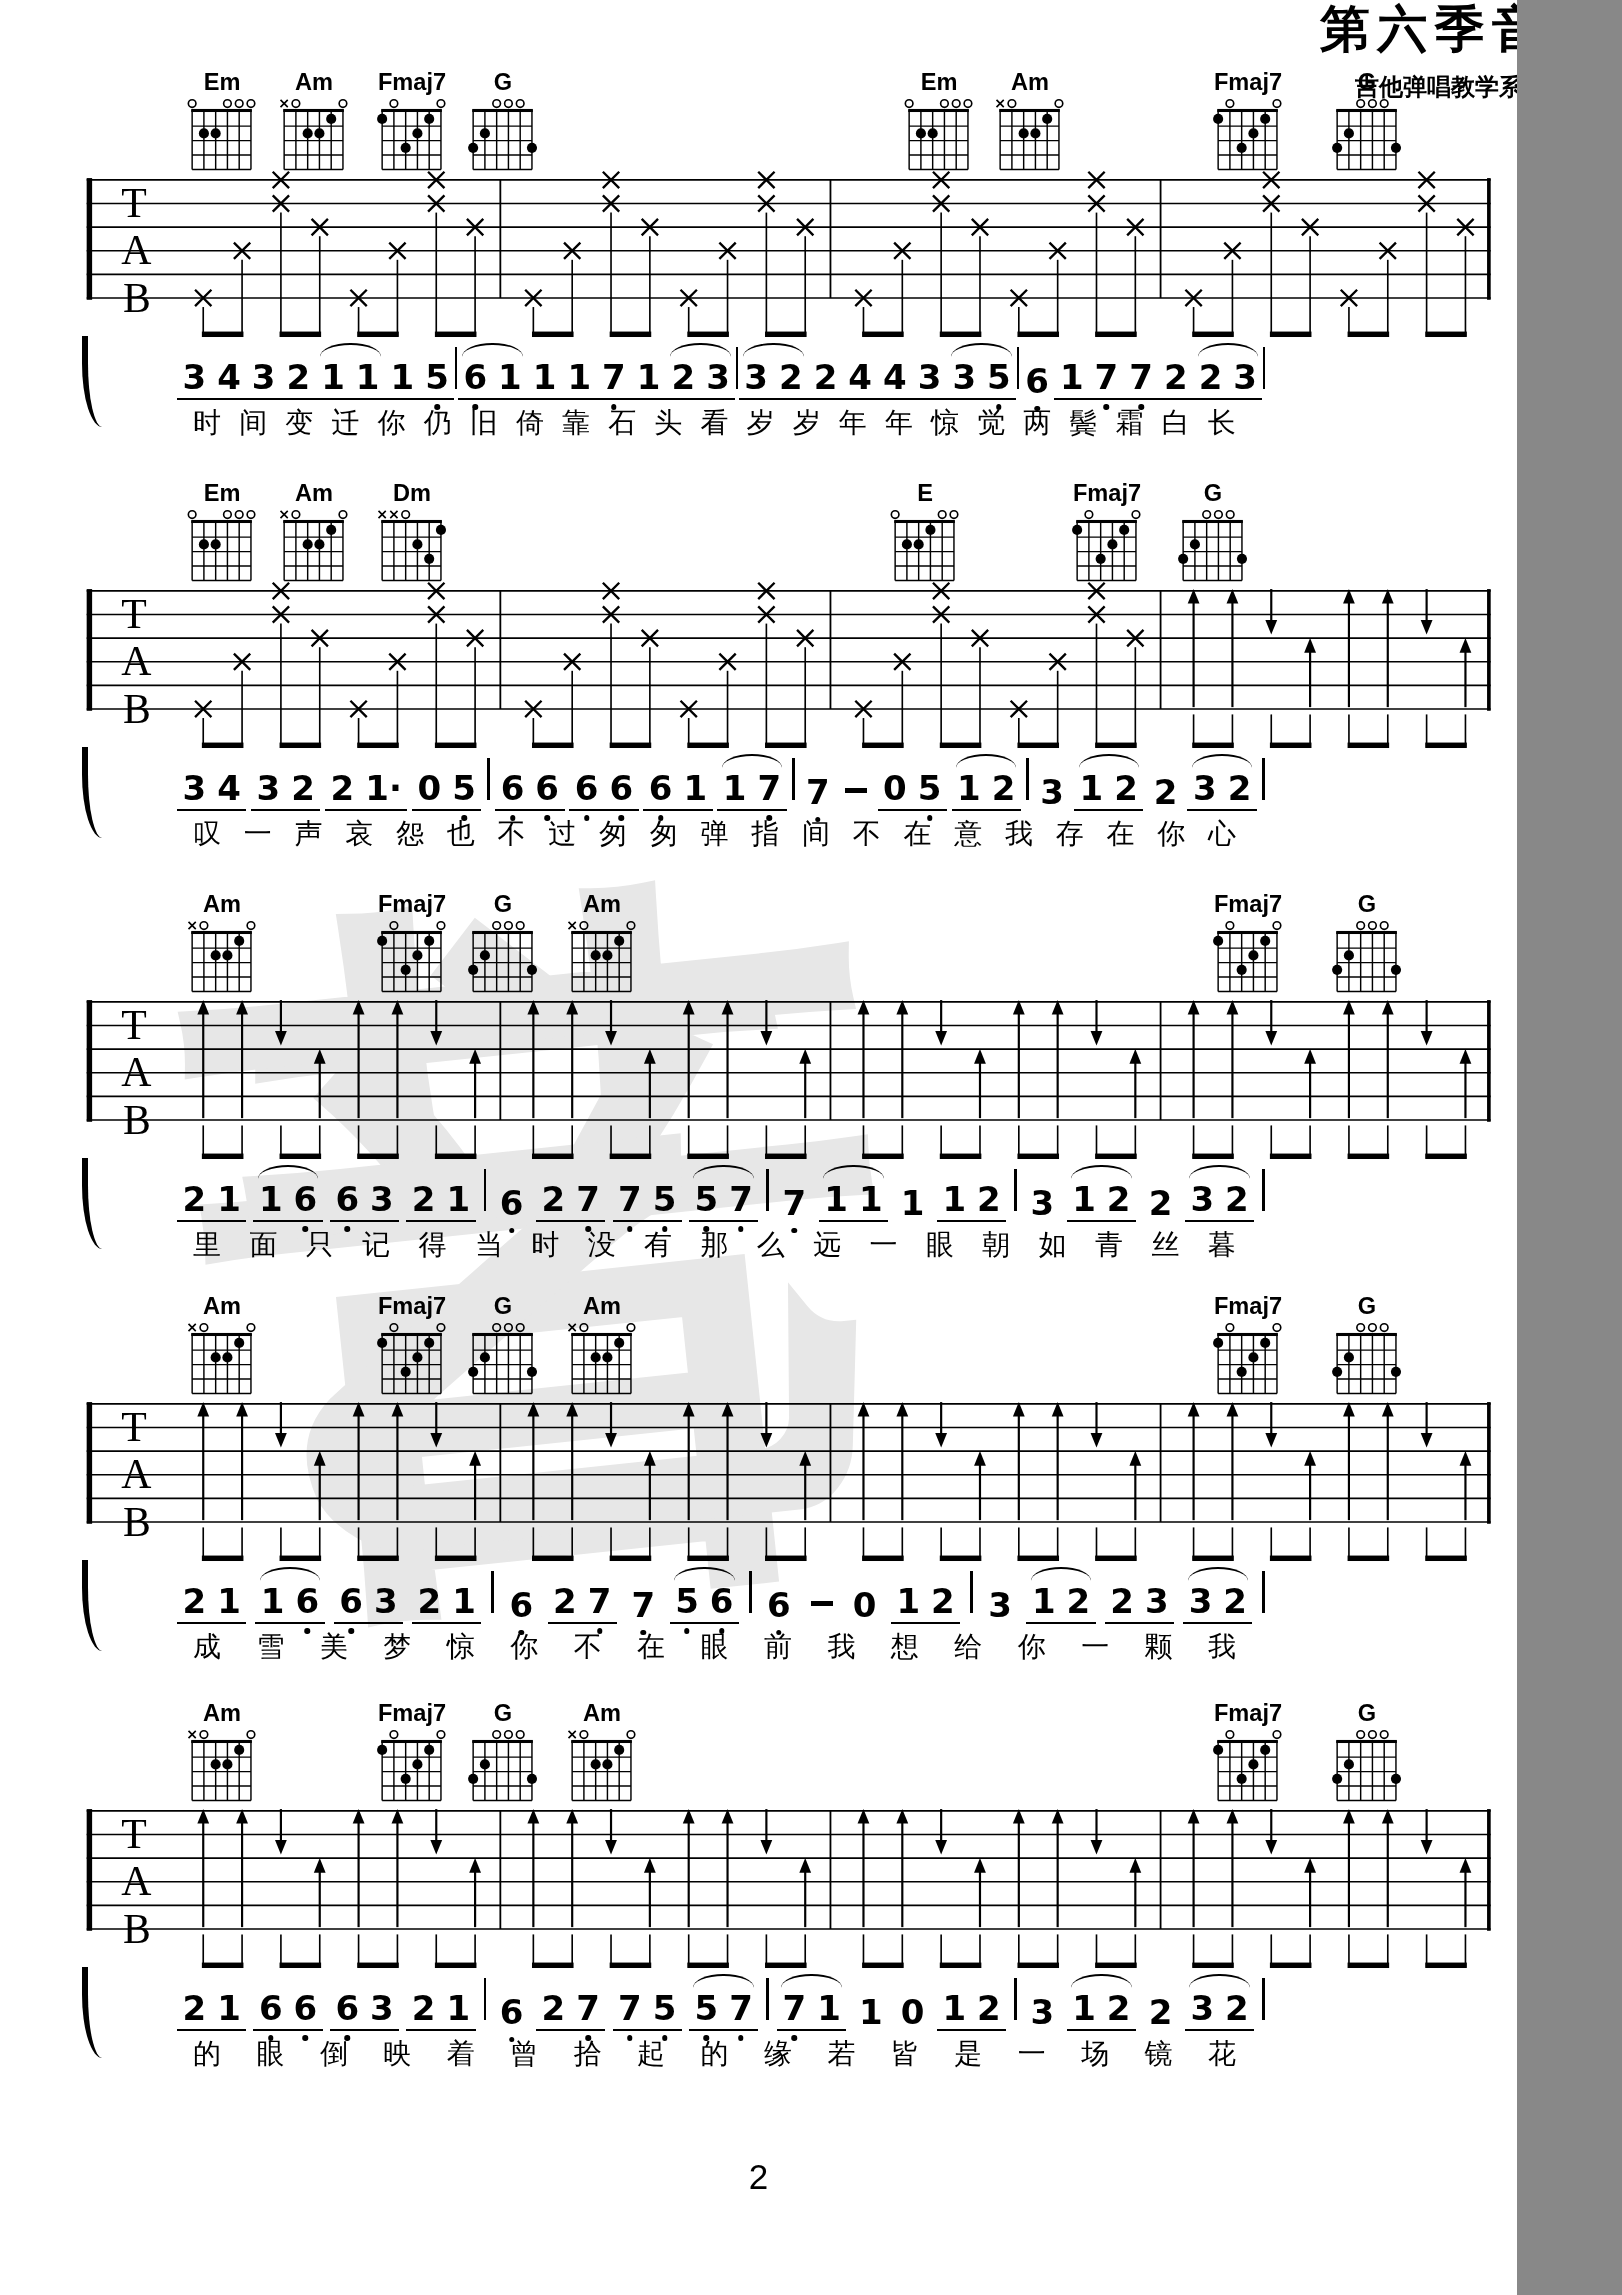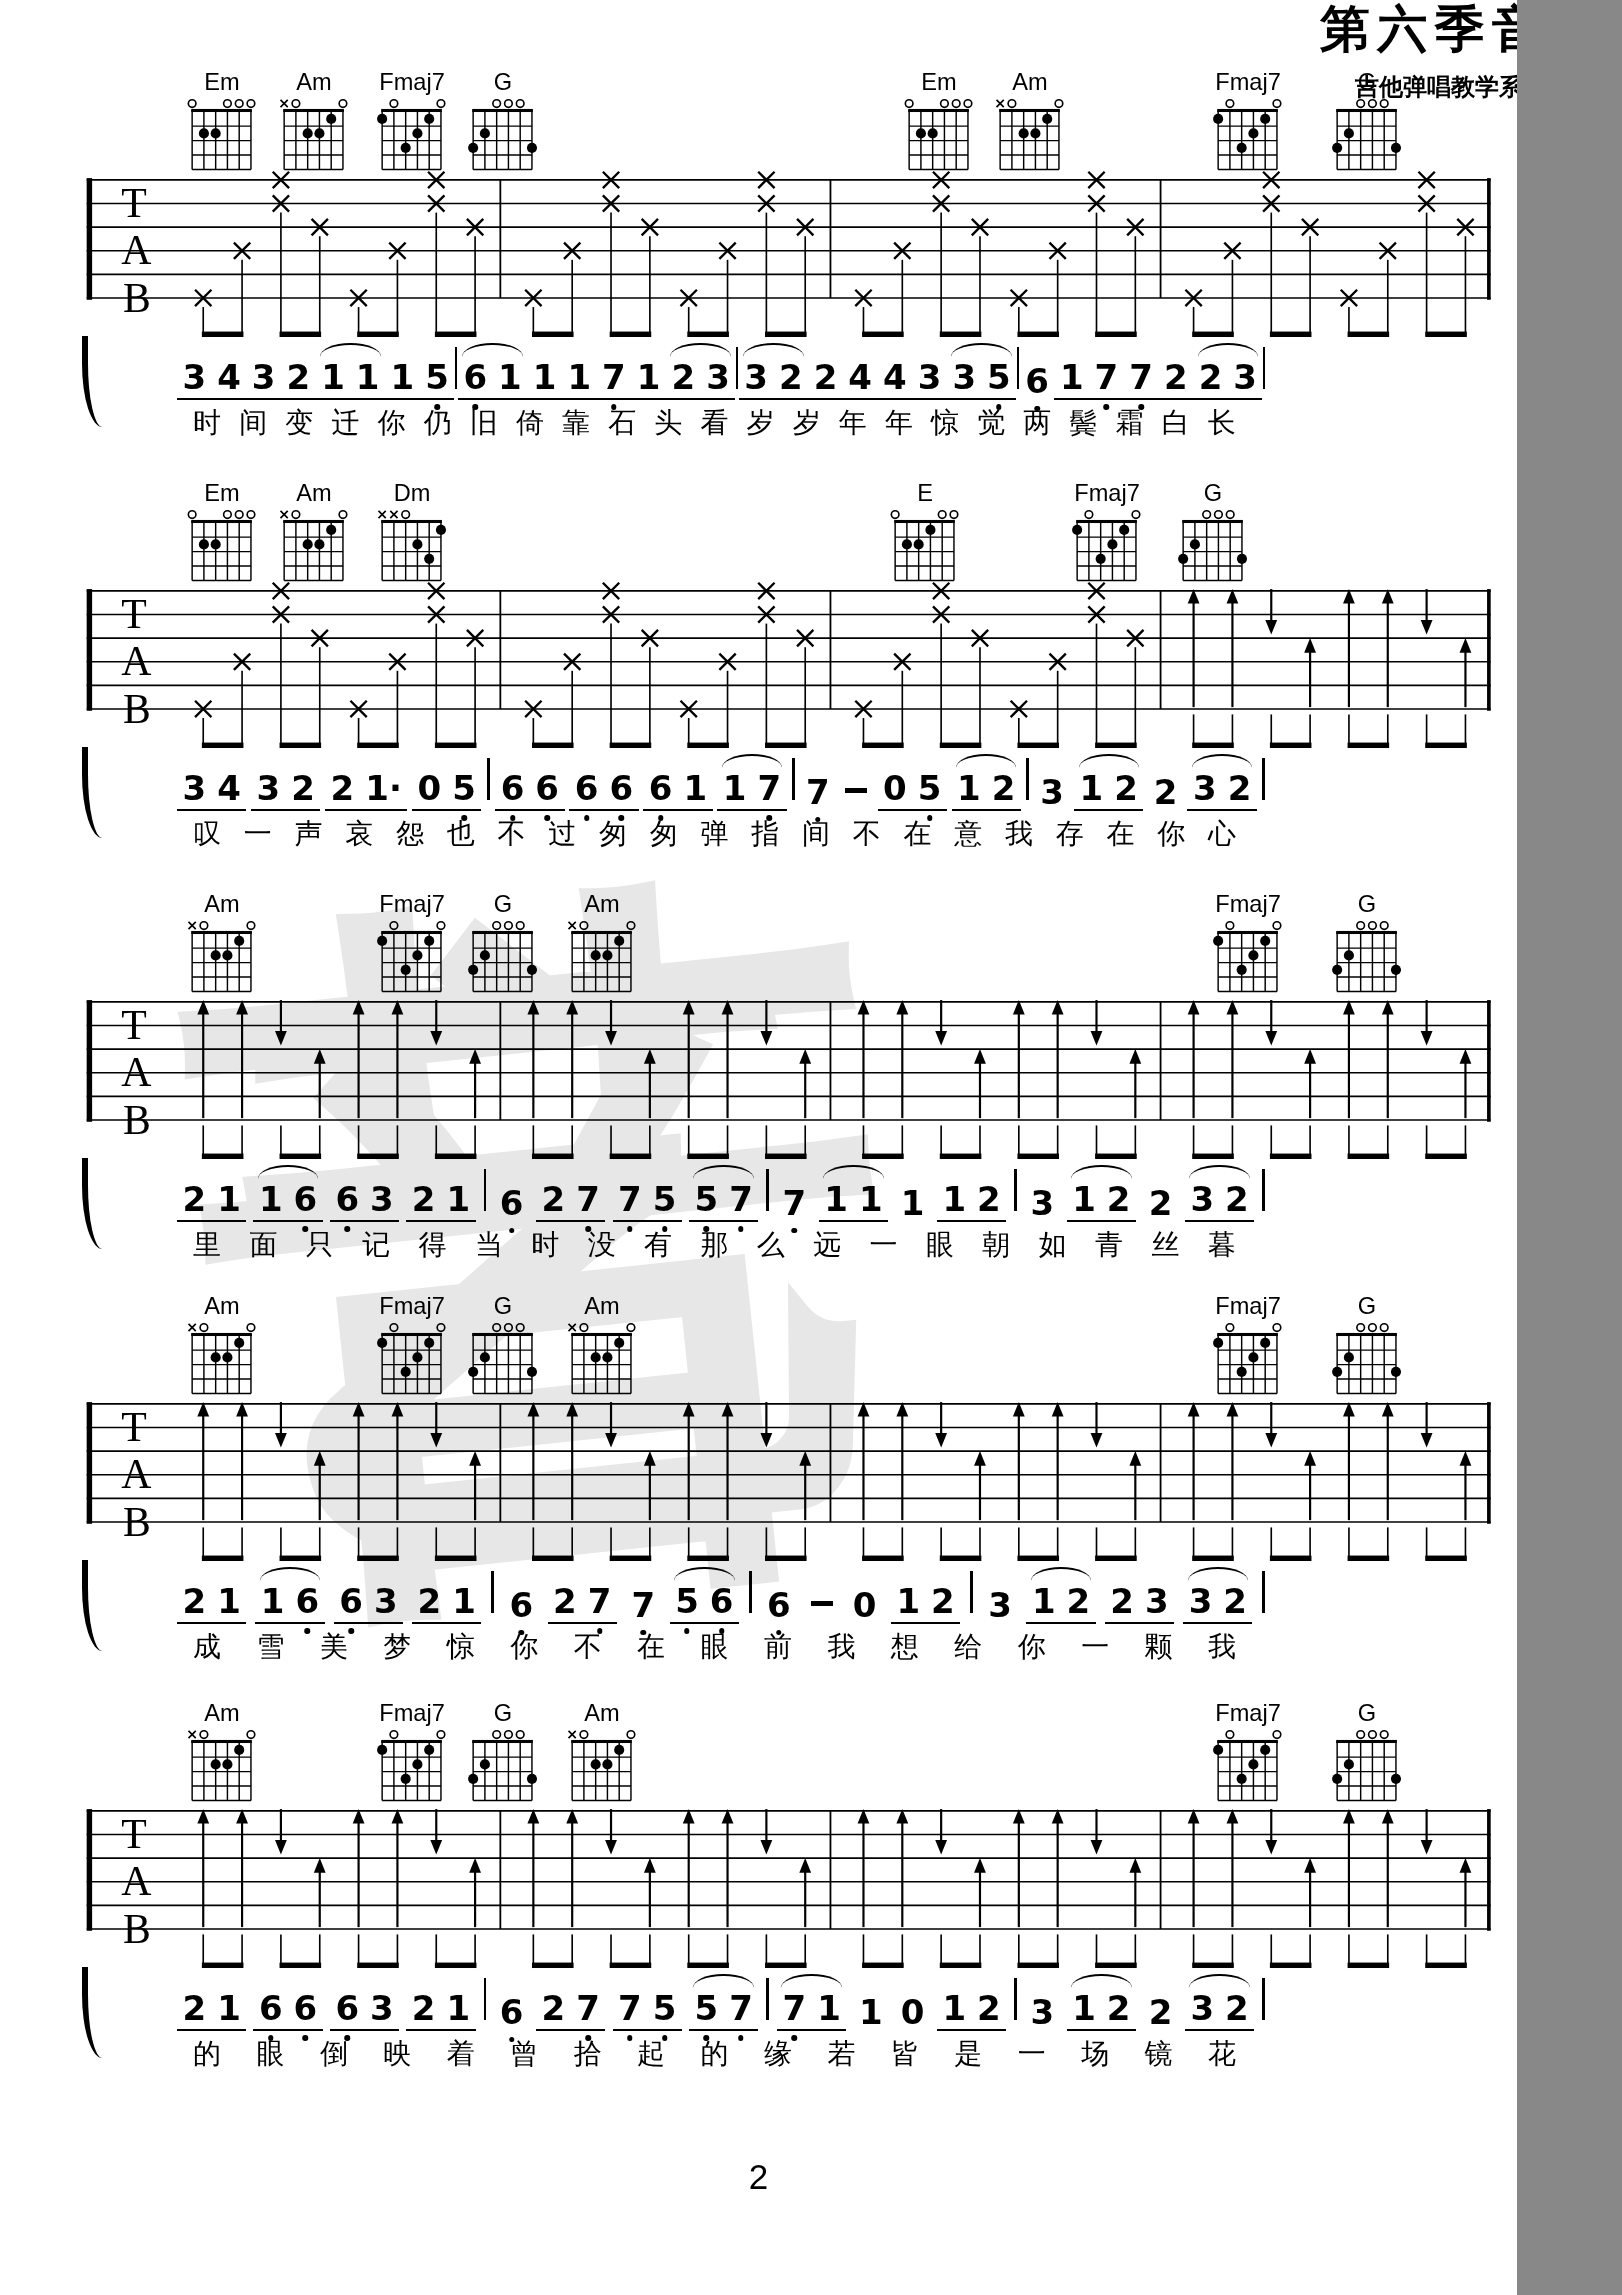--- a/index.html
+++ b/index.html
@@ -8,21 +8,21 @@
   .watermark{position:absolute;left:118px;top:327px;z-index:0;font-size:691px;line-height:0.98;
         font-weight:bold;color:#e7e7e7;writing-mode:vertical-rl;transform:rotate(-6deg);
         font-family:"Liberation Serif",serif;user-select:none;}
   .title{position:absolute;left:1320px;top:-3.6px;z-index:2;font-size:50px;font-weight:bold;
         letter-spacing:7.3px;font-family:"Liberation Serif",serif;white-space:nowrap;}
   .subtitle{position:absolute;left:1355px;top:71px;z-index:2;font-size:24px;font-weight:bold;
         font-family:"Liberation Serif",serif;white-space:nowrap;}
   #systems{position:absolute;left:0;top:0;width:100%;height:100%;z-index:1;}
   .system{position:absolute;left:86px;width:1409px;height:402px;}
   .chord{position:absolute;top:0;width:76px;text-align:center;}
-  .chord-name{font-size:23.6px;font-weight:400;height:25.5px;line-height:23.6px;}
+  .chord-name{font-size:23.6px;font-weight:700;height:25.5px;line-height:23.6px;}
   .staff{position:absolute;left:0;top:98px;}
   .jbrace{position:absolute;left:-3.6px;top:265px;width:14.5px;height:91px;
         border-left:6.4px solid #000;border-bottom-left-radius:100% 70%;}
   .jianpu{position:absolute;left:91px;right:229px;top:273px;height:56px;display:flex;
         justify-content:space-between;align-items:flex-end;}
   .note{position:relative;display:inline-block;padding:0 5.5px;font-size:34px;font-weight:600;
         line-height:1.05;font-family:"DejaVu Sans",sans-serif;}
   .grp{position:relative;display:inline-flex;align-items:flex-end;border-bottom:2.7px solid #000;
         padding-bottom:2.7px;}
   .note.u2 .num{border-bottom:2.7px solid #000;padding-bottom:1.8px;}

